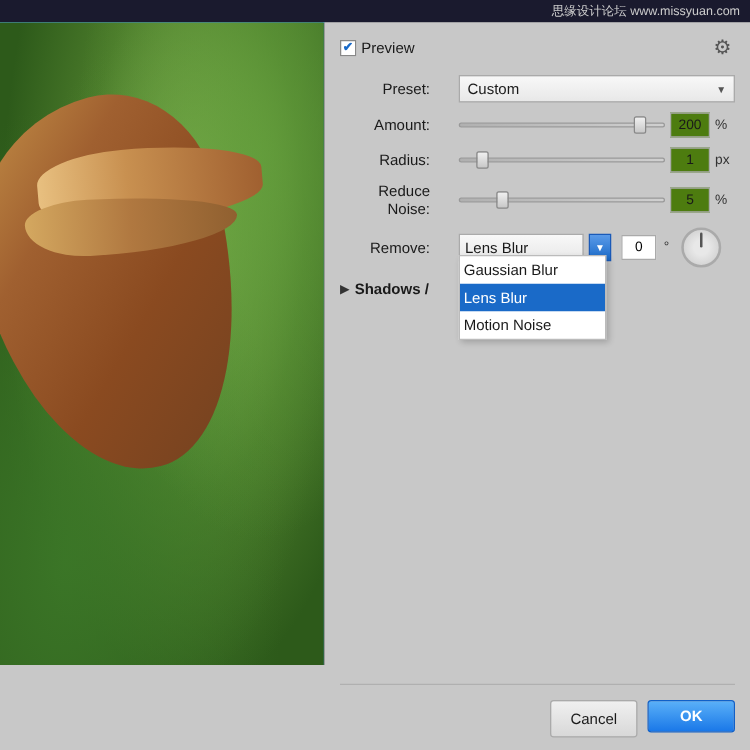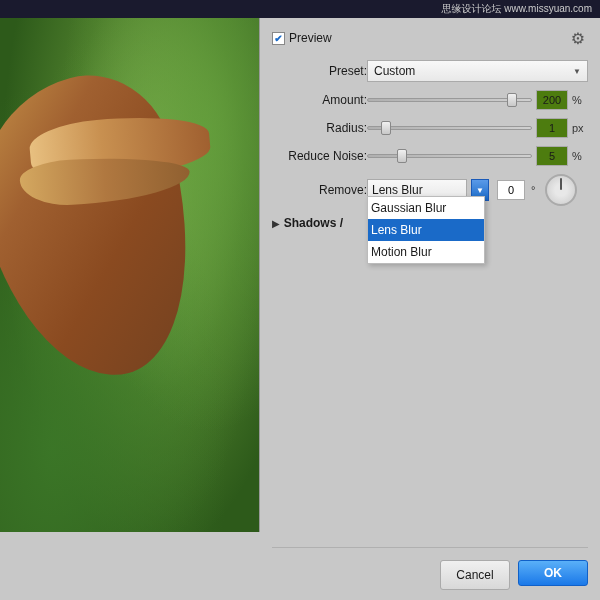--- a/index.html
+++ b/index.html
@@ -183,21 +183,21 @@
     
     .form-row {
       display: flex;
       align-items: center;
       margin-bottom: 8px;
     }
 
     .form-label {
       width: 95px;
       text-align: right;
-      padding-right: 0;
+      padding-right: 23px;
       font-size: 12px;
       color: #1a1a1a;
     }
 
     
     .preset-select {
       flex: 1;
       height: 22px;
       background: linear-gradient(180deg, #f8f8f8 0%, #e8e8e8 100%);
       border: 1px solid #aaa;
@@ -526,21 +526,21 @@
         </div>
 
         <div class="dropdown-menu">
           <div class="dropdown-item">
             <span>Gaussian Blur</span>
           </div>
           <div class="dropdown-item selected">
             <span>Lens Blur</span>
           </div>
           <div class="dropdown-item">
-            <span>Motion Blur</span>
+            <span>Motion Noise</span>
           </div>
         </div>
 
         <div class="angle-input">
           <span>0</span>
         </div>
         <span class="degree-symbol">°</span>
         <div class="angle-wheel">
           <div class="angle-line"></div>
         </div>

